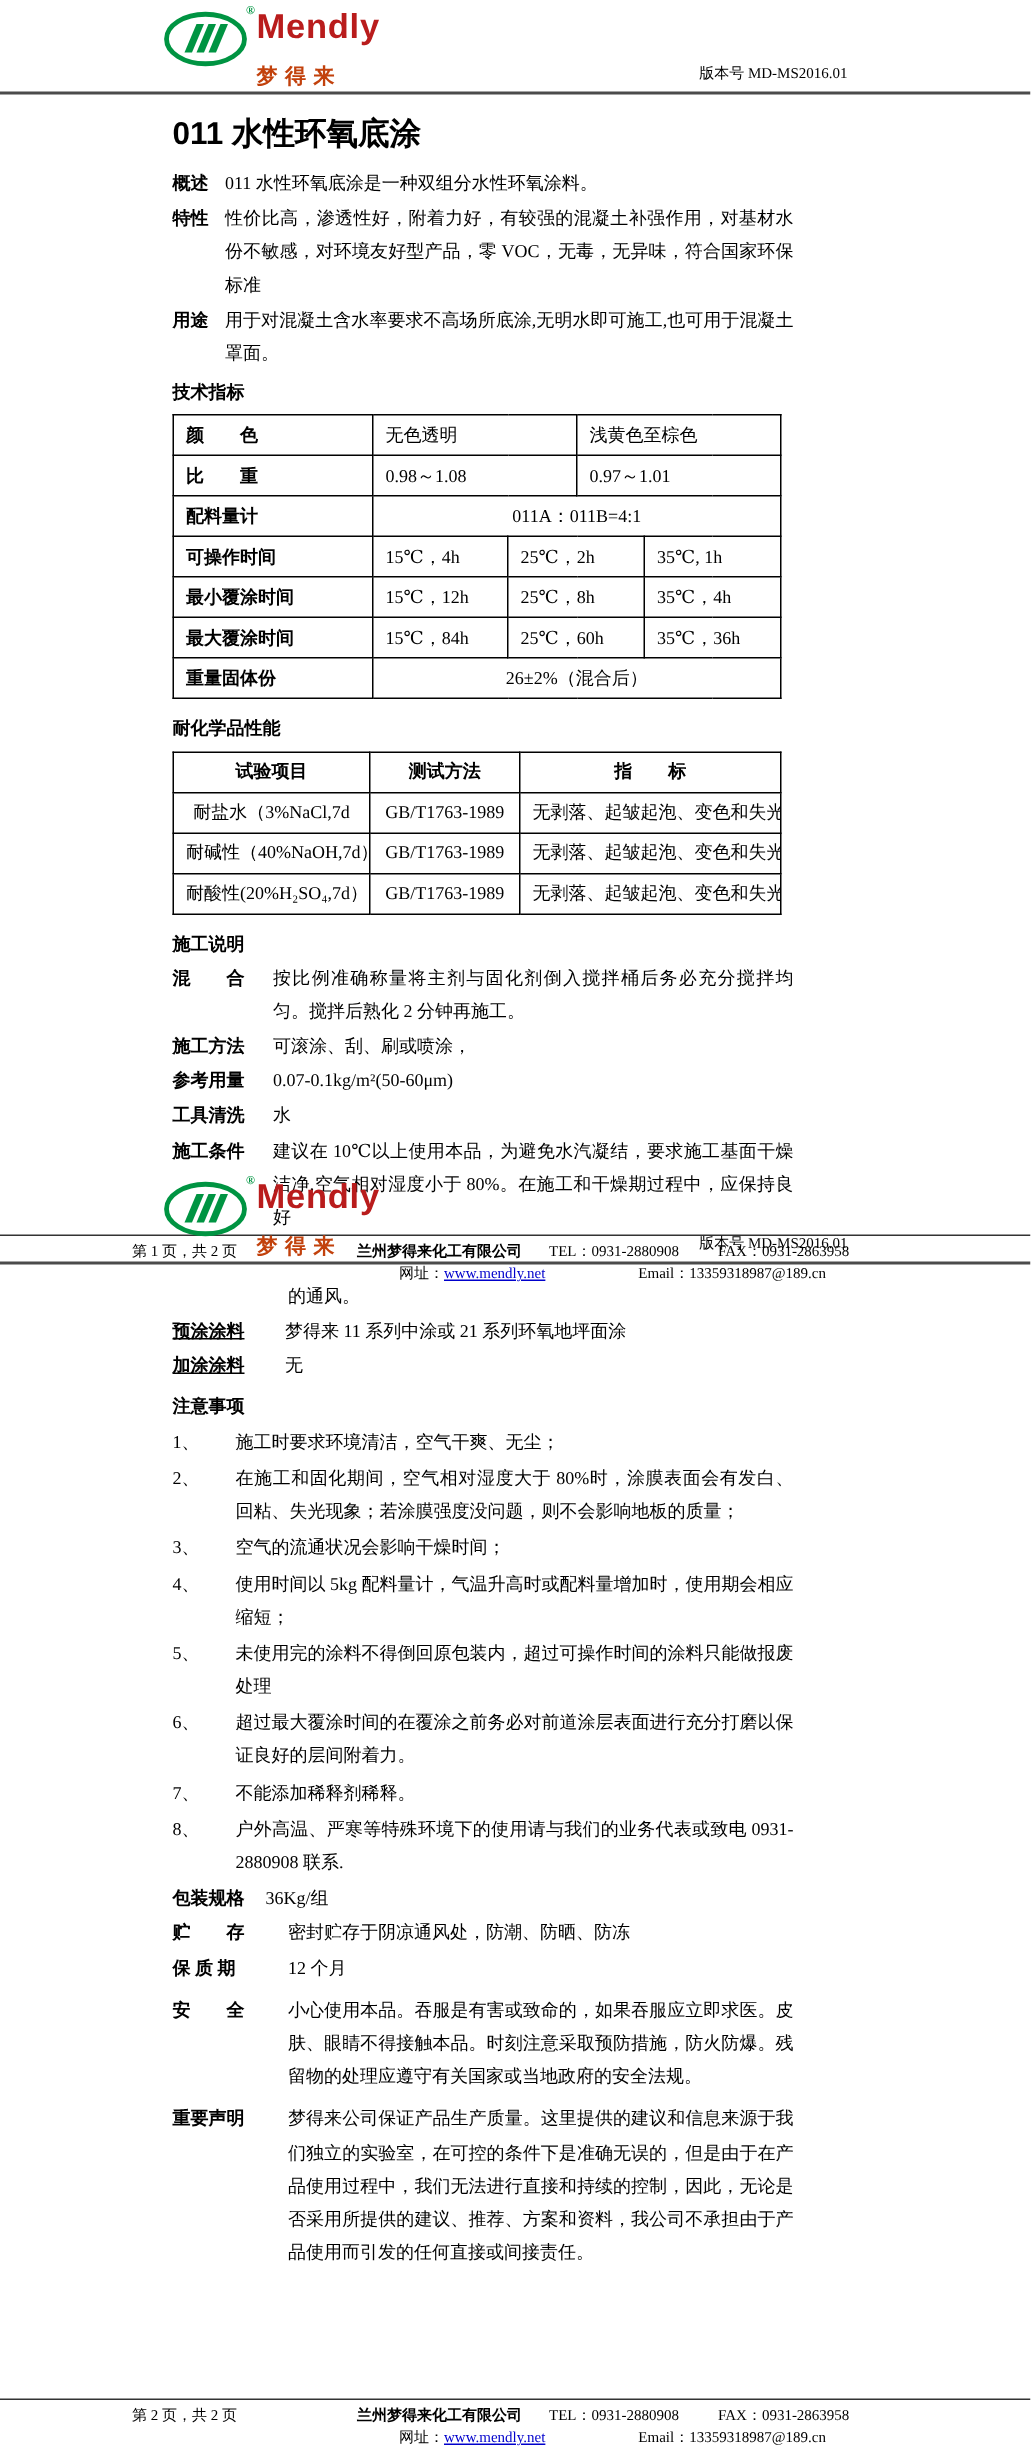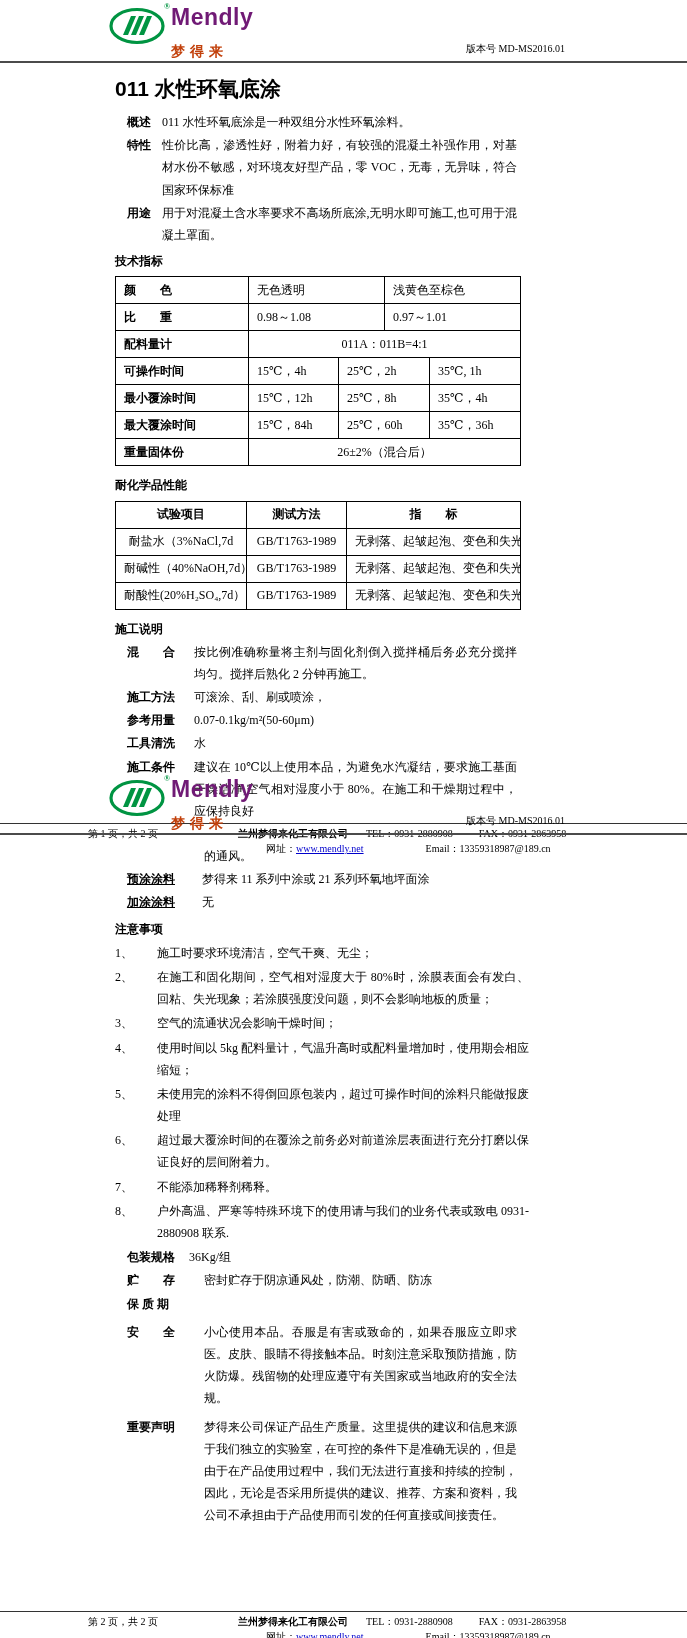--- a/index.html
+++ b/index.html
@@ -7,29 +7,29 @@
   .page { display:flex; flex-direction:column; width:687px; box-sizing:border-box; }
   .page1 { height:772px; }
   .page2 { height:866px; }
 
   
   .hdr { display:flex; justify-content:space-between; align-items:flex-end; padding:4px 122px 2px 108px; }
   .logo { display:flex; align-items:flex-start; }
   .logo-mark { display:block; }
   .reg { color:#009442; font-size:8px; font-weight:bold; margin:-2px 1px 0 -4px; }
   .logo-text { line-height:1; margin-top:2px; }
-  .logo-en { font-family:"Liberation Sans","DejaVu Sans",sans-serif; font-weight:bold; color:#701a75; font-size:23px; letter-spacing:0.5px; }
+  .logo-en { font-family:"Liberation Sans","DejaVu Sans",sans-serif; font-weight:bold; color:#b91c1c; font-size:23px; letter-spacing:0.5px; }
   .logo-cn { font-weight:bold; color:#c2410c; font-size:14px; letter-spacing:5px; margin-top:16px; }
   .version { font-size:10px; padding-bottom:3px; }
   .rule { border:none; border-top:2px solid #4b4b4b; margin:0; width:687px; }
 
   
   .content { flex:1; padding:0 158px 0 115px; }
   .title { font-family:"Liberation Sans","DejaVu Sans",sans-serif; font-size:21px; font-weight:bold; margin:12px 0 8px 0; }
-  .row { display:flex; line-height:1.85; margin:1px 12px; }
+  .row { display:flex; line-height:1.85; margin:1px 0; }
   .lbl { font-weight:bold; flex-shrink:0; }
   .w35 { width:35px; } .w67 { width:67px; } .w75 { width:75px;text-decoration:underline; } .w62 { width:62px; } .w77 { width:77px; }
   .val { flex:1; text-align:justify; }
   .sec { font-weight:bold; line-height:1.85; margin-top:4px; }
 
   table { border-collapse:collapse; margin:4px 0 8px 0; table-layout:fixed; }
   td,th { border:1px solid #000; height:24px; padding:1px 8px; font-size:12px; font-weight:normal; overflow:hidden; white-space:nowrap; }
   .tc { text-align:center; }
   .blbl { font-weight:bold; }
 
@@ -280,20 +280,21 @@
     <div class="row">
       <span class="lbl w62">包装规格</span>
       <span class="val">36Kg/组</span>
     </div>
     <div class="row">
       <span class="lbl w77">贮　　存</span>
       <span class="val">密封贮存于阴凉通风处，防潮、防晒、防冻</span>
     </div>
     <div class="row">
       <span class="lbl w77">保 质 期</span>
+      <span class="val">12 个月</span>
     </div>
     <div class="row mt8">
       <span class="lbl w77">安　　全</span>
       <span class="val">小心使用本品。吞服是有害或致命的，如果吞服应立即求医。皮肤、眼睛不得接触本品。时刻注意采取预防措施，防火防爆。残留物的处理应遵守有关国家或当地政府的安全法规。</span>
     </div>
     <div class="row mt8">
       <span class="lbl w77">重要声明</span>
       <span class="val">梦得来公司保证产品生产质量。这里提供的建议和信息来源于我们独立的实验室，在可控的条件下是准确无误的，但是由于在产品使用过程中，我们无法进行直接和持续的控制，因此，无论是否采用所提供的建议、推荐、方案和资料，我公司不承担由于产品使用而引发的任何直接或间接责任。</span>
     </div>
   </div>

